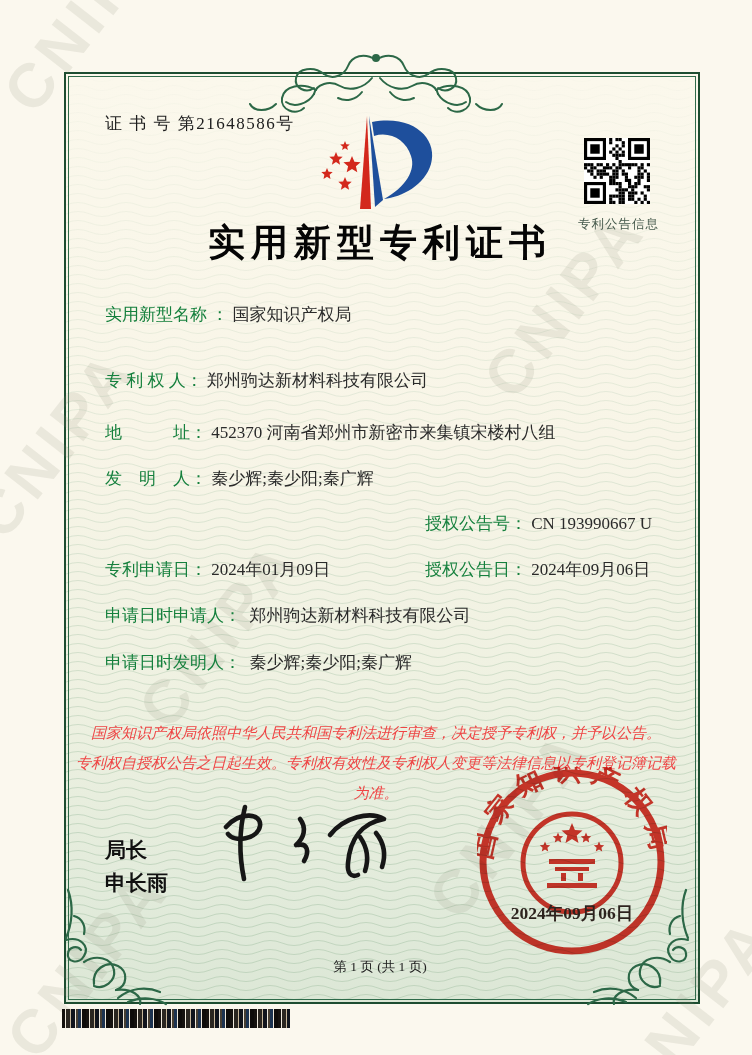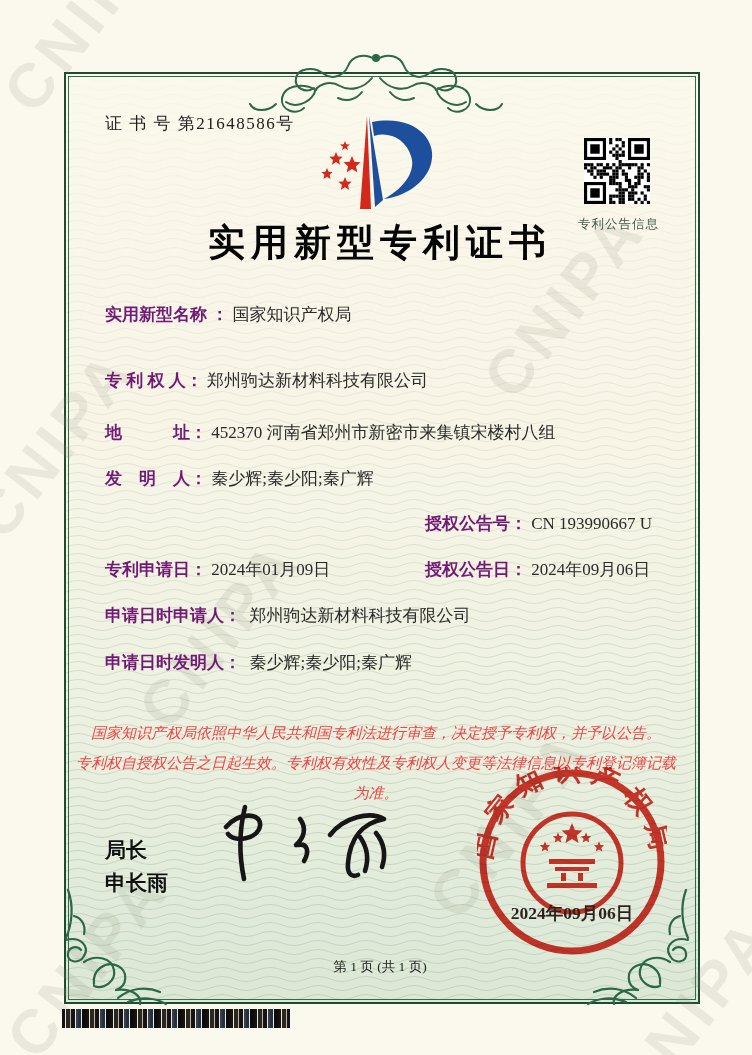--- a/index.html
+++ b/index.html
@@ -20,21 +20,21 @@
   .orn{position:absolute;z-index:3;pointer-events:none;}
   
   .content{position:absolute;left:0;top:0;width:752px;height:1055px;z-index:4;}
   .cert-no{position:absolute;left:105px;top:112px;font-size:17px;letter-spacing:1.5px;color:#1d1d1d;}
   .logo{position:absolute;left:318px;top:112px;}
   .qr-wrap{position:absolute;left:578px;top:124px;width:78px;text-align:center;margin-top:14px;}
   .qr-label{margin-top:8px;font-size:12.5px;color:#44584b;letter-spacing:1px;white-space:nowrap;}
   .title{position:absolute;left:64px;top:218px;width:632px;text-align:center;
          font-size:37px;font-weight:bold;letter-spacing:6px;color:#050505;}
   .row{position:absolute;font-size:17px;white-space:nowrap;color:#2a2a2a;}
-  .row .lbl{color:#701a75;font-weight:bold;}
+  .row .lbl{color:#15803d;}
   .decl{position:absolute;left:76px;top:718px;width:600px;text-align:center;
         font-size:15px;line-height:30px;font-style:italic;color:#ef4444;}
   .signer{position:absolute;left:105px;top:833px;font-family:"Liberation Sans","DejaVu Sans",sans-serif;
           font-weight:bold;font-size:21px;line-height:33px;color:#111;}
   .signature{position:absolute;left:212px;top:793px;z-index:5;}
   .seal{position:absolute;left:477px;top:767px;z-index:6;mix-blend-mode:multiply;opacity:.93;}
   .footer{position:absolute;left:64px;top:958px;width:632px;text-align:center;font-size:13.5px;color:#222;}
   .barcode{position:absolute;left:62px;top:1009px;width:228px;height:19px;z-index:4;
      background:repeating-linear-gradient(90deg,
        #15120f 0 3px,#efe9dc 3px 4px,#2a2620 4px 8px,#c8b79a 8px 9px,#10141c 9px 13px,

